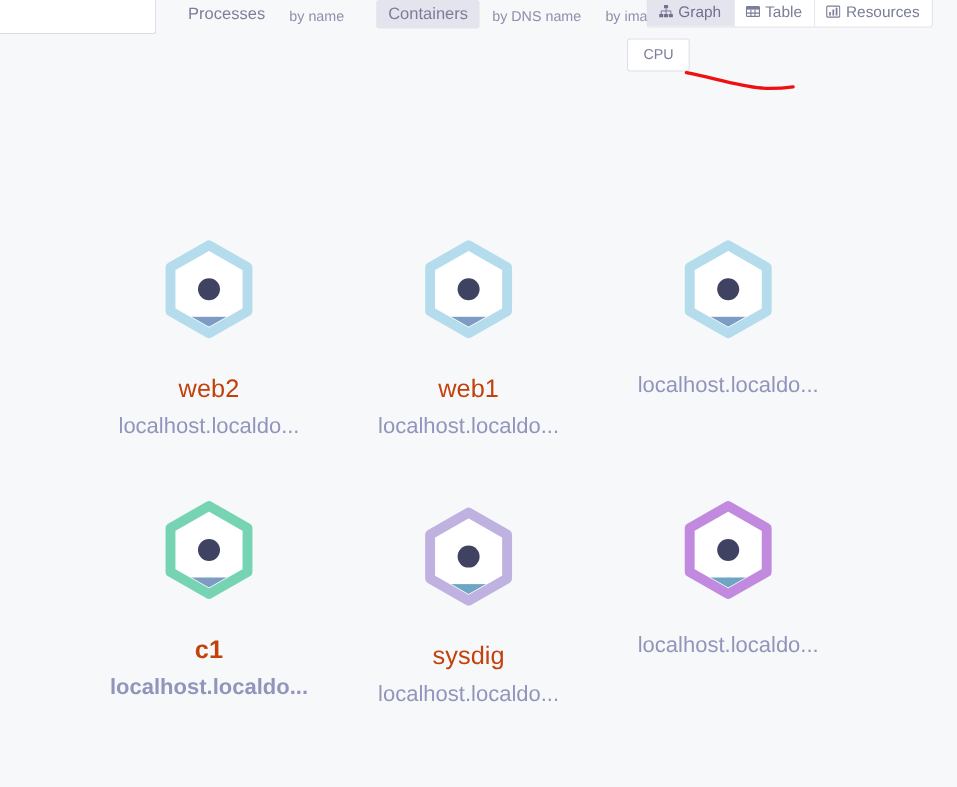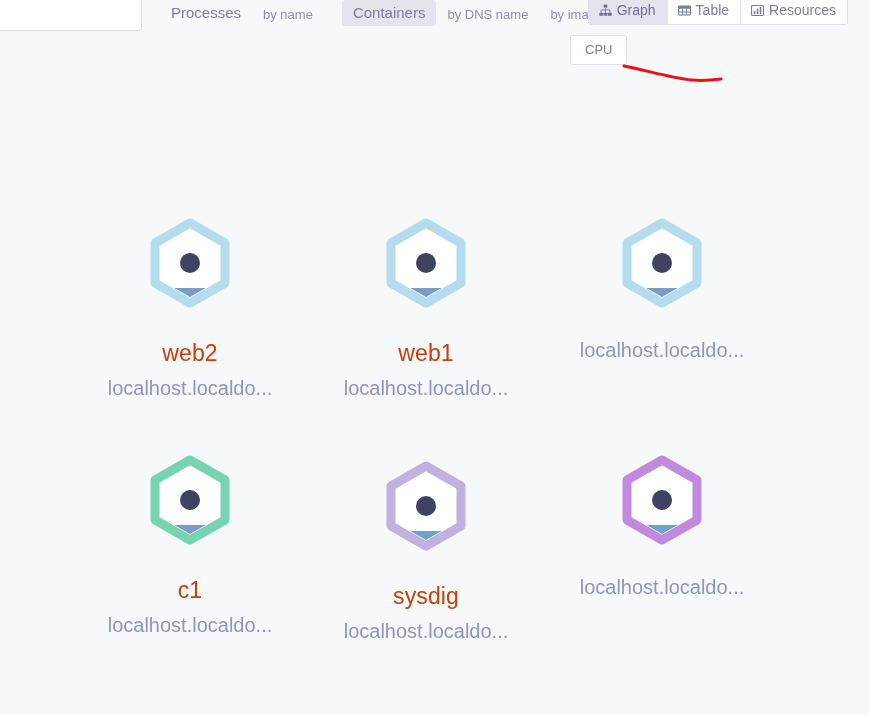--- a/index.html
+++ b/index.html
@@ -287,21 +287,21 @@
         <path d="M50 5 L85 25 L85 65 L50 85 L15 65 L15 25 Z" fill="#ffffff" stroke="#b4dced" stroke-width="9" stroke-linejoin="round"></path>
         <g clip-path="url(#clip-web3)">
           <rect x="15" y="70" width="70" height="12" fill="#7e9bc4"></rect>
         </g>
         <circle cx="50" cy="45" r="10" fill="#3f4260"></circle>
       </svg>
     </div>
     <div class="node-sublabel">localhost.localdo...</div>
   </div>
 
-  <div class="node" style="left:72px; top:455px;">
+  <div class="node" style="left:72px; top:455px;font-weight:bold;">
     <div class="hex-wrap">
       <svg width="100" height="110" viewBox="0 0 100 110">
         <defs>
           <clipPath id="clip-c1">
             <path d="M50 13 L79 29.5 L79 62.5 L50 79 L21 62.5 L21 29.5 Z"></path>
           </clipPath>
         </defs>
         <path d="M50 5 L85 25 L85 65 L50 85 L15 65 L15 25 Z" fill="#ffffff" stroke="#76d4b3" stroke-width="9" stroke-linejoin="round"></path>
         <g clip-path="url(#clip-c1)">
           <rect x="15" y="70" width="70" height="12" fill="#7e9bc4"></rect>

